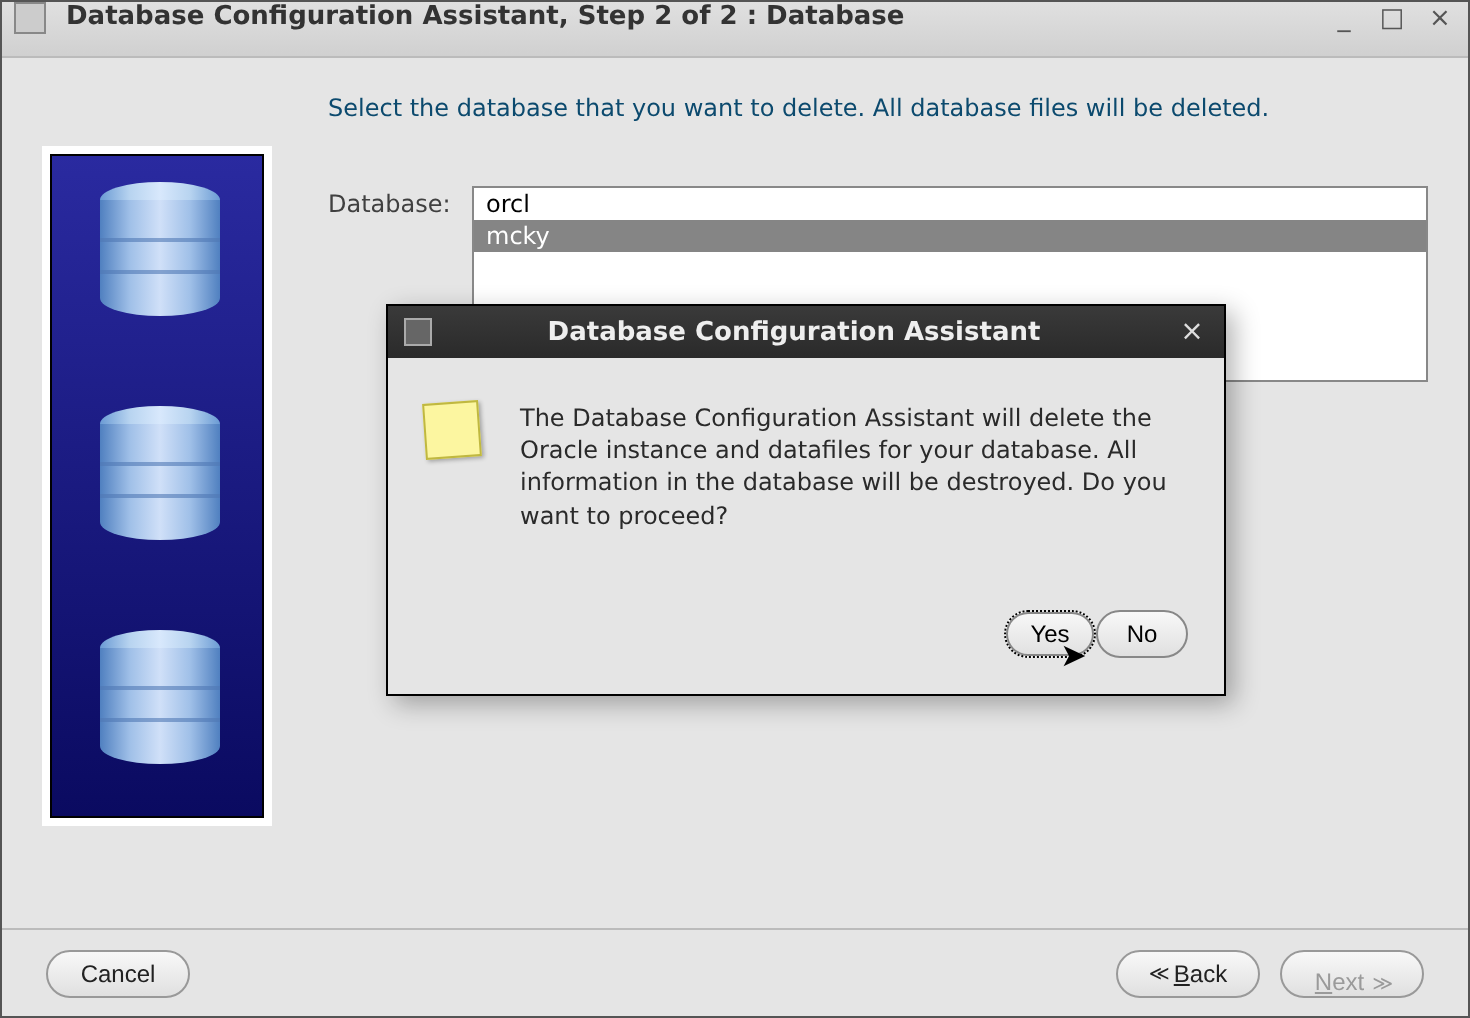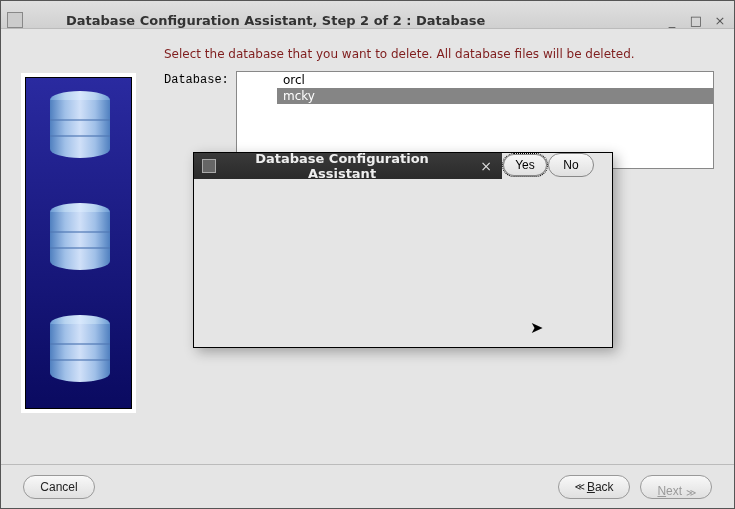--- a/index.html
+++ b/index.html
@@ -18,23 +18,22 @@
       background: #e5e5e5;
       border: 1px solid #555;
       display: flex;
       flex-direction: column;
     }
     .titlebar {
       height: 28px;
       background: linear-gradient(to bottom, #e0e0e0, #d0d0d0);
       border-bottom: 1px solid #bbb;
       display: flex;
-      align-items: flex-end;
+      align-items: flex-start;
       padding: 0 6px;
-      gap: 33px;
     }
     .titlebar-icon {
       width: 16px; height: 16px;
       background: #ccc;
       border: 1px solid #888;
       margin-right: 10px;
     }
     .titlebar-title {
       flex: 1;
       font-weight: bold;
@@ -103,45 +102,43 @@
       left: 78px;
       top: 170px;
       width: 0; height: 0;
     }
     .right-col {
       flex: 1;
       padding-left: 28px;
       position: relative;
     }
     .instr {
-      color: #7f1d1d;
-      margin-bottom: 10px;
+      color: #0c4a6e;
+      margin-bottom: 32px;
     }
     .db-row {
       display: flex;
       align-items: flex-start;
     }
     .db-label {
       width: 72px;
       padding-top: 2px;
-      color: #000000;
-      font-family: Liberation Mono, monospace;
+      color: #404040;
     }
     .db-list {
       flex: 1;
       height: 98px;
       background: #fff;
       border: 1px solid #888;
       overflow: hidden;
     }
     .db-item {
       padding: 1px 6px;
       color: #000;
       cursor: default;
-      margin-left: 40px;
     }
     .db-item.selected {
       background: #858585;
       color: #fff;
     }
     .bottom-bar {
       height: 44px;
       border-top: 1px solid #bbb;
       display: flex;
       align-items: center;
@@ -181,21 +178,21 @@
     .modal {
       position: absolute;
       left: 193px;
       top: 152px;
       width: 420px;
       height: 196px;
       background: #e5e5e5;
       border: 1px solid #000;
       box-shadow: 4px 4px 12px rgba(0,0,0,0.3);
       display: flex;
-      flex-direction: row;
+      flex-direction: column;
     }
     .modal-titlebar {
       height: 26px;
       background: linear-gradient(to bottom, #3a3a3a, #2a2a2a);
       display: flex;
       align-items: center;
       padding: 0 8px;
       color: #eee;
     }
     .modal-icon {
@@ -336,19 +333,23 @@
   </div>
 
 </div>
 
 <div class="modal">
   <div class="modal-titlebar">
     <div class="modal-icon"></div>
     <div class="modal-title">Database Configuration Assistant</div>
     <div class="modal-close">×</div>
   </div>
+  <div class="modal-body">
+    <div class="sticky"></div>
+    <div class="modal-text">The Database Configuration Assistant will delete the Oracle instance and datafiles for your database. All information in the database will be destroyed. Do you want to proceed?</div>
+  </div>
   <div class="modal-footer">
     <button class="mbtn focused">Yes</button>
     <button class="mbtn">No</button>
   </div>
 </div>
 
 <div class="cursor-ptr">➤</div>
 
 </body></html>

